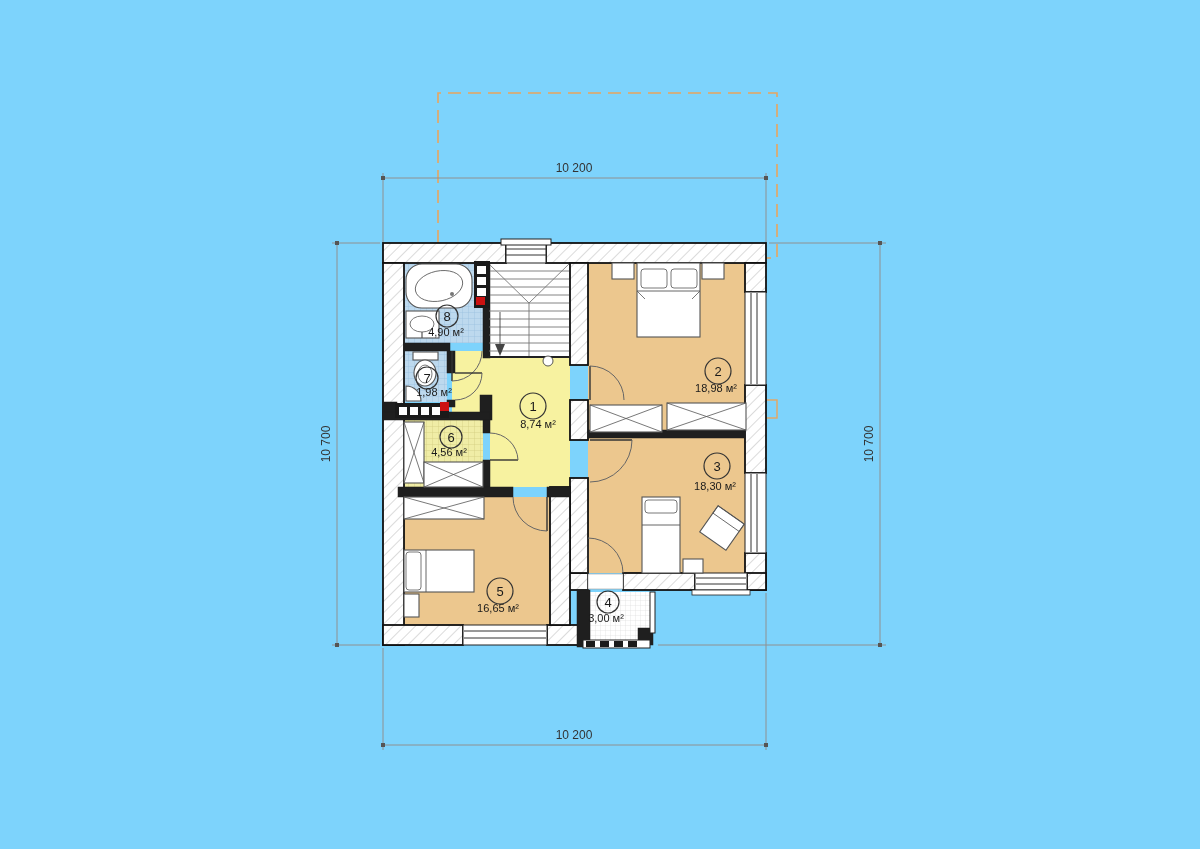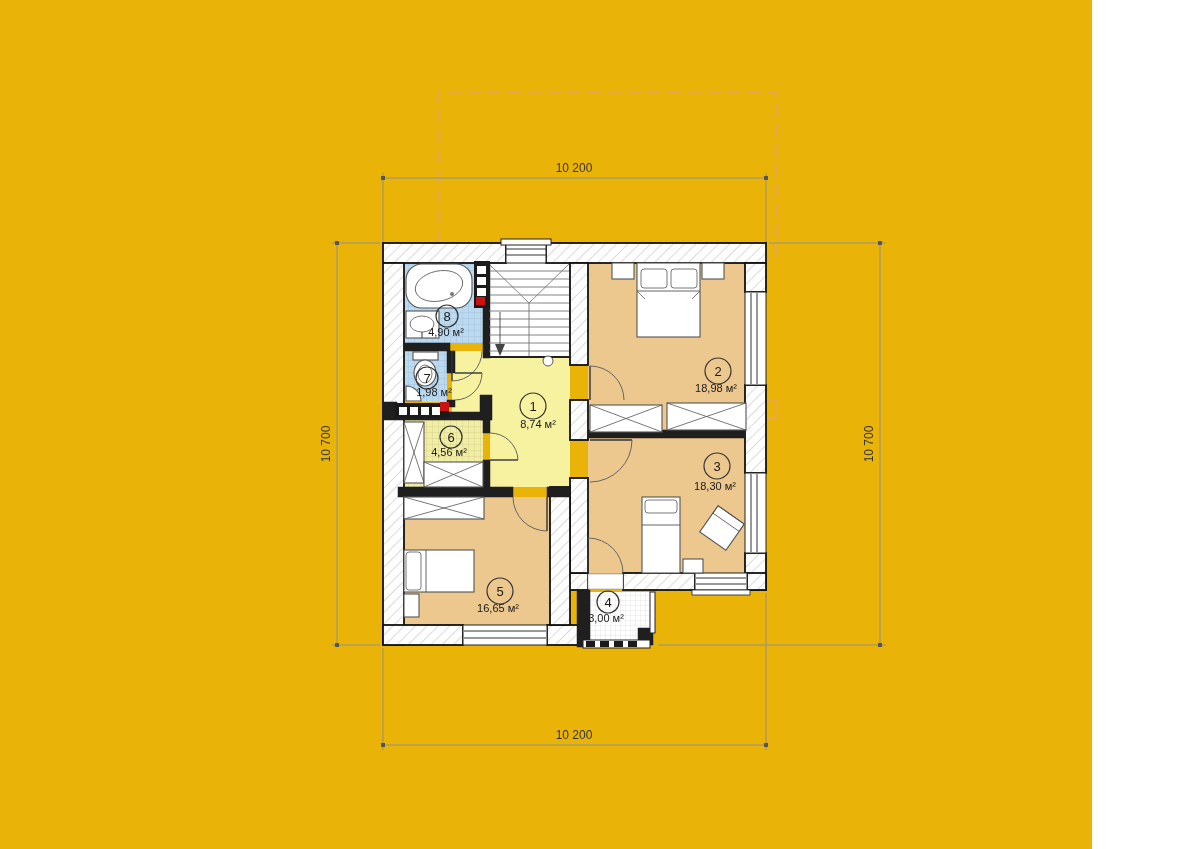--- a/index.html
+++ b/index.html
@@ -1,16 +1,16 @@
 <!DOCTYPE html>
 <html><head>
 <meta charset="utf-8">
 <style>
   html,body{margin:0;padding:0;background:#ffffff;}
-  .canvas{position:relative;width:1092px;height:849px;background:#eab308;overflow:hidden;
+  .canvas{position:relative;width:1200px;height:849px;background:#7dd3fc;overflow:hidden;
           font-family:"Liberation Sans", sans-serif;}
   svg{position:absolute;left:0;top:0;}
   text{font-family:"Liberation Sans", sans-serif;fill:#1a1a1a;}
   .dim-text{font-size:12px;fill:#333;}
   .room-num{font-size:13px;}
   .room-area{font-size:11px;}
   .furn{fill:#ffffff;stroke:#555;stroke-width:1.1;}
   .thin{stroke:#555;stroke-width:0.8;fill:none;}
   .doorarc{fill:none;stroke:#666;stroke-width:1;}
   .doorleaf{stroke:#333;stroke-width:1.4;}

